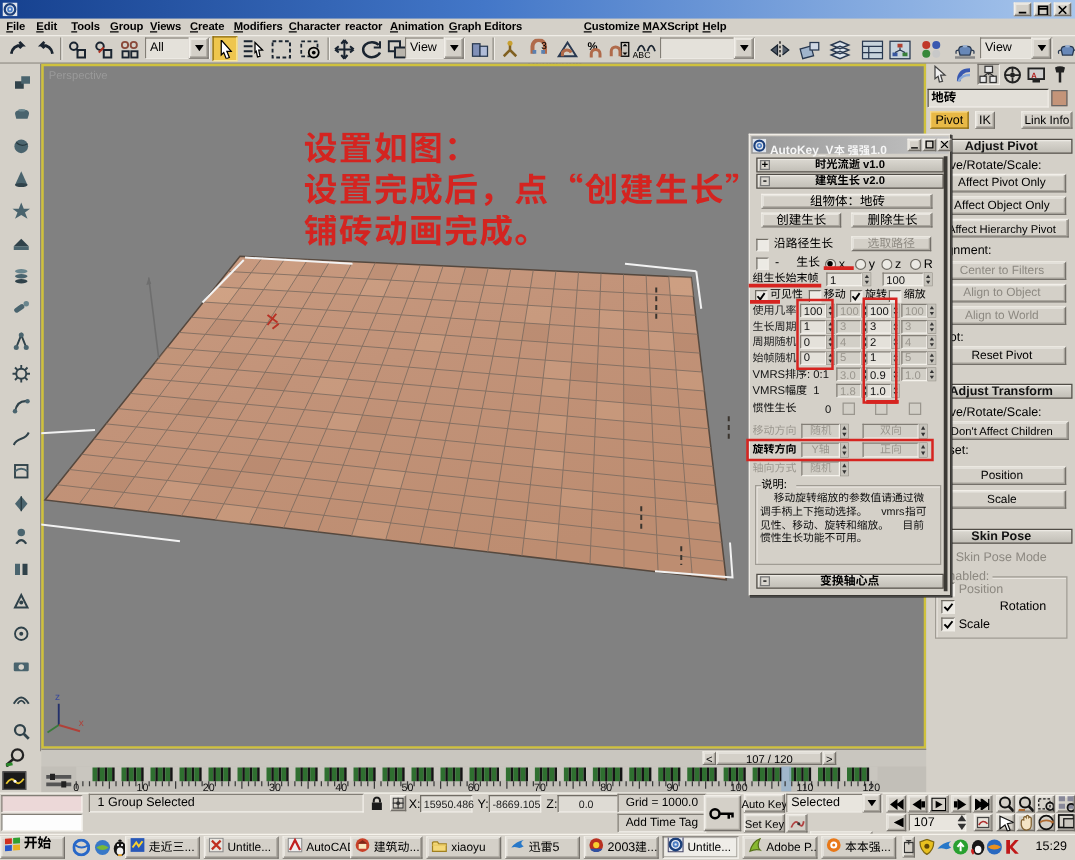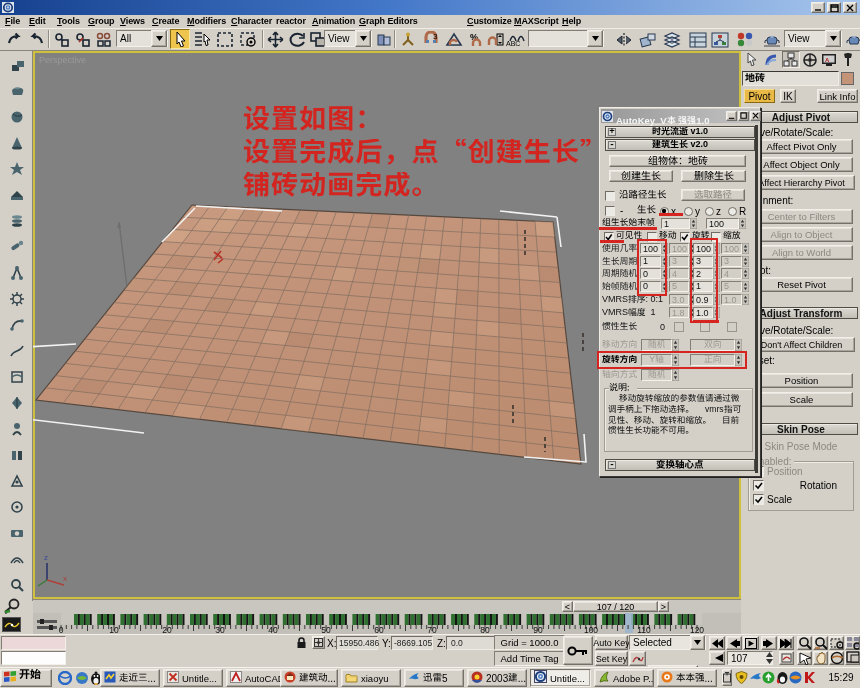--- a/index.html
+++ b/index.html
@@ -979,39 +979,40 @@
       <svg width="22" height="13">
         <rect x="1" y="2" width="20" height="3" fill="#555"></rect>
         <rect x="1" y="8" width="20" height="3" fill="#555"></rect>
         <rect x="4" y="1" width="4" height="5" fill="#222"></rect>
         <rect x="13" y="7" width="4" height="5" fill="#222"></rect>
       </svg>
     </div>
     <div style="left:0px;top:634px;width:860px;height:33px;background:#d4d0c8;border-top:1px solid #f4f1ea;"></div>
     <div class="sk" style="left:1px;top:636px;width:65px;height:14px;background:#ecd8d8;"></div>
     <div class="sk" style="left:1px;top:651px;width:65px;height:14px;background:#fdfdfd;"></div>
+    <div class="sk lft" style="left:71px;top:635px;width:220px;height:15px;font:10px 'Liberation Sans';color:#000;padding-left:6px;">1 Group Selected</div>
     <div style="left:296px;top:637px;width:11px;height:12px;">
       <svg width="11" height="12">
         <rect x="1.5" y="5" width="8" height="6" fill="#1a1a1a"></rect>
         <path d="M3 5 V3.5 A2.5 2.5 0 0 1 8 3.5 V5" stroke="#1a1a1a" stroke-width="1.6" fill="none"></path>
       </svg>
     </div>
     <div class="rb ctr" style="left:312px;top:636px;width:13px;height:13px;">
       <svg width="9" height="9">
         <rect x="0.5" y="0.5" width="8" height="8" fill="none" stroke="#333"></rect>
         <path d="M4.5 0v9M0 4.5h9" stroke="#333"></path>
         <circle cx="4.5" cy="4.5" r="1.5" fill="#333"></circle>
       </svg>
     </div>
     <div style="left:327px;top:638px;width:10px;height:11px;font:10px 'Liberation Sans';color:#000;">X:</div>
     <div class="fld lft" style="left:336px;top:636px;width:42px;height:14px;font:8.5px 'Liberation Sans';color:#222;padding-left:2px;">15950.486</div>
     <div style="left:382px;top:638px;width:10px;height:11px;font:10px 'Liberation Sans';color:#000;">Y:</div>
     <div class="fld lft" style="left:391px;top:636px;width:42px;height:14px;font:8.5px 'Liberation Sans';color:#222;padding-left:2px;">-8669.105</div>
     <div style="left:437px;top:638px;width:10px;height:11px;font:10px 'Liberation Sans';color:#000;">Z:</div>
-    <div class="fld lft" style="left:446px;top:636px;width:56px;height:14px;font:8.5px 'Liberation Sans';color:#222;padding-left:4px;">0.0</div>
+    <div class="fld lft" style="left:446px;top:636px;width:56px;height:14px;font:8.5px 'Liberation Sans';color:#222;padding-left:16px;">0.0</div>
     <div class="sk ctr" style="left:494px;top:635px;width:71px;height:15px;font:9.5px 'Liberation Sans';color:#000;">Grid = 1000.0</div>
     <div class="sk ctr" style="left:494px;top:651px;width:71px;height:15px;font:9.5px 'Liberation Sans';color:#000;">Add Time Tag</div>
     <div class="rb ctr" style="left:563px;top:636px;width:30px;height:29px;">
       <svg width="22" height="12">
         <circle cx="5" cy="6" r="3.6" fill="none" stroke="#000" stroke-width="2"></circle>
         <path d="M8.5 6 H20 M16 6 v4 M19 6 v3" stroke="#000" stroke-width="2"></path>
       </svg>
     </div>
     <div class="rb ctr" style="left:595px;top:635px;width:33px;height:15px;font:9px 'Liberation Sans';">Auto Key</div>
     <div class="rb ctr" style="left:595px;top:651px;width:33px;height:15px;font:9px 'Liberation Sans';">Set Key</div>

